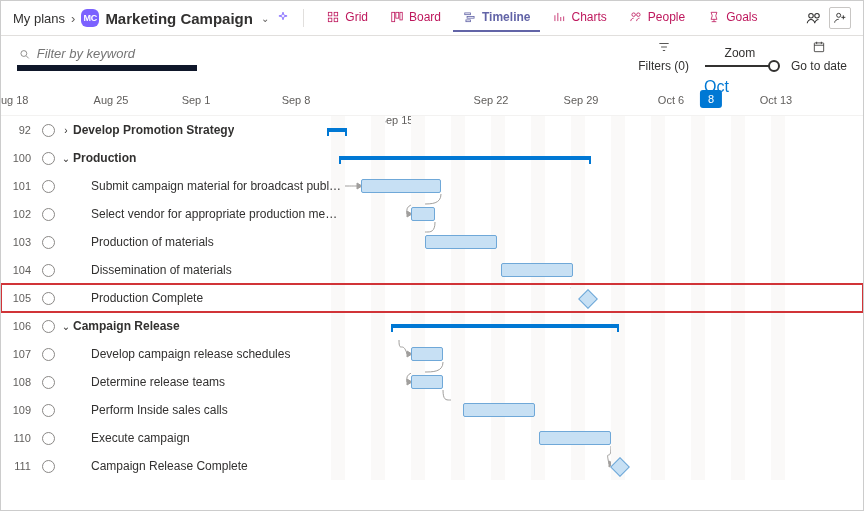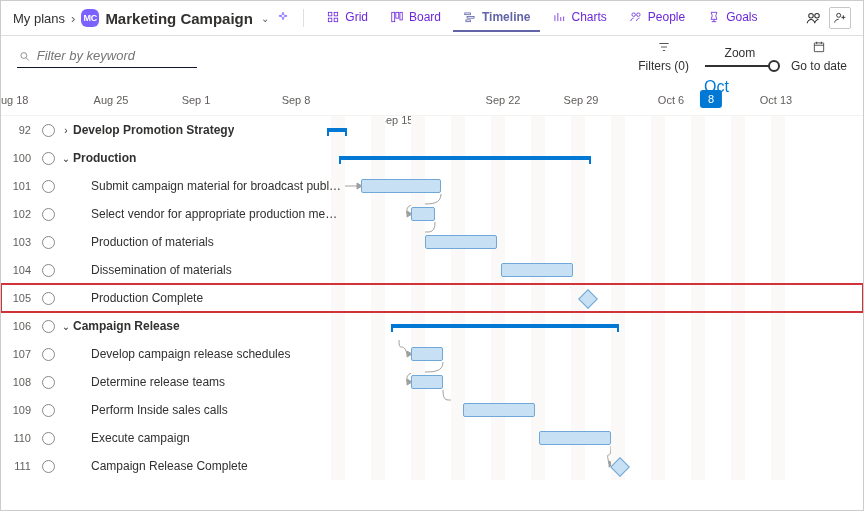--- a/index.html
+++ b/index.html
@@ -8,29 +8,29 @@
 
 .header { display: flex; align-items: center; padding: 6px 12px; border-bottom: 1px solid #e1dfdd; gap: 4px; height: 35px; }
 .breadcrumb { display: flex; align-items: center; gap: 6px; font-size: 13px; }
 .breadcrumb .sep { color: #605e5c; }
 .plan-badge { width: 18px; height: 18px; background: #7b61ff; color: #fff; font-size: 9px; font-weight: bold; display: inline-flex; align-items: center; justify-content: center; border-radius: 6px; }
 .plan-name { font-weight: 600; font-size: 15px; }
 .chev-down { font-size: 10px; color: #605e5c; margin-left: 2px; }
 .sparkle { width: 16px; height: 16px; display: inline-flex; align-items: center; justify-content: center; color: #7b61ff; }
 .vdiv { width: 1px; height: 18px; background: #e1dfdd; margin: 0 8px; }
 .views { display: flex; gap: 2px; }
-.view-tab { display: flex; align-items: center; gap: 5px; padding: 6px 10px; font-size: 12px; color: #6d28d9; cursor: pointer; border-bottom: 2px solid transparent; }
+.view-tab { display: flex; align-items: center; gap: 5px; padding: 6px 10px; font-size: 12px; color: #be185d; cursor: pointer; border-bottom: 2px solid transparent; }
 .view-tab.active { border-bottom-color: #6264a7; color: #6264a7; font-weight: 600; }
 .view-tab .ico { width: 14px; height: 14px; display: inline-flex; }
 .spacer { flex: 1; }
 .hicon { width: 22px; height: 22px; display: inline-flex; align-items: center; justify-content: center; cursor: pointer; }
 
 
 .toolbar { display: flex; align-items: center; padding: 8px 16px; gap: 16px; height: 40px; }
-.search { display: flex; align-items: flex-end; gap: 6px; border-bottom: 1px solid #0f172a; padding: 4px 2px; width: 180px; color: #605e5c; }
+.search { display: flex; align-items: flex-end; gap: 6px; border-bottom: 6px solid #0f172a; padding: 4px 2px; width: 180px; color: #605e5c; }
 .search input { border: none; outline: none; font-size: 13px; width: 100%; color: #605e5c; font-style: italic; }
 .tbtn { display: flex; align-items: center; gap: 5px; font-size: 12px; cursor: pointer; flex-direction: column; }
 .zoom-track { position: relative; width: 70px; height: 2px; background: #323130; }
 .zoom-thumb { position: absolute; right: -5px; top: -5px; width: 12px; height: 12px; border-radius: 50%; background: #fff; border: 2px solid #323130; }
 
 
 .timeline-wrap { position: relative; height: 431px; overflow: hidden; }
 .date-header { position: relative; height: 40px; border-bottom: 1px solid #f3f2f1; }
 .dh-month { position: absolute; top: 2px; font-size: 16px; color: #0078d4; }
 .dh-day { position: absolute; top: 18px; font-size: 11px; color: #605e5c; transform: translateX(-50%); }
@@ -194,21 +194,21 @@
   </div>
 </div>
 
 <div class="timeline-wrap">
   <div class="date-header" id="date-header">
       <span class="dh-day" style="left: 10px;">Aug 18</span>
       <span class="dh-day" style="left: 110px;">Aug 25</span>
       <span class="dh-day" style="left: 195px;">Sep 1</span>
       <span class="dh-day" style="left: 295px;">Sep 8</span>
       <span class="dh-day" style="left: 395px; margin-top: 20px;">Sep 15</span>
-      <span class="dh-day" style="left: 490px; margin-left: 12px;">Sep 22</span>
+      <span class="dh-day" style="left: 490px;">Sep 22</span>
       <span class="dh-day" style="left: 580px;">Sep 29</span>
       <span class="dh-day" style="left: 670px;">Oct 6</span>
       <span class="dh-day" style="left: 775px;">Oct 13</span>
       <span class="dh-month" style="left: 703px;">Oct</span>
       <span class="today-pill" style="left: 710px;">8</span>
     </div>
   <div class="rows" id="rows">
     <svg class="dep" id="deps" style="position:absolute;left:0;top:0;width:100%;height:100%;pointer-events:none;" height="364">
         <path d="M330 70 C 330 70, 352 70, 356 70" stroke="#a19f9d" fill="none"></path>
         <polygon points="356,67 361,70 356,73" class="dep-arrow"></polygon>

